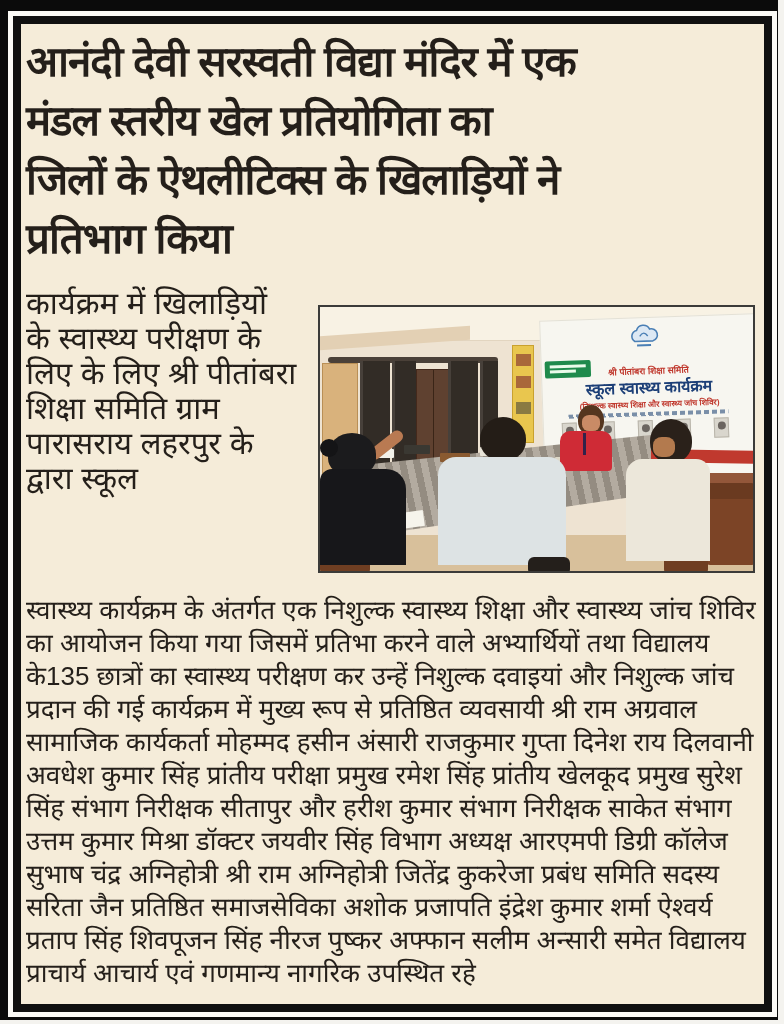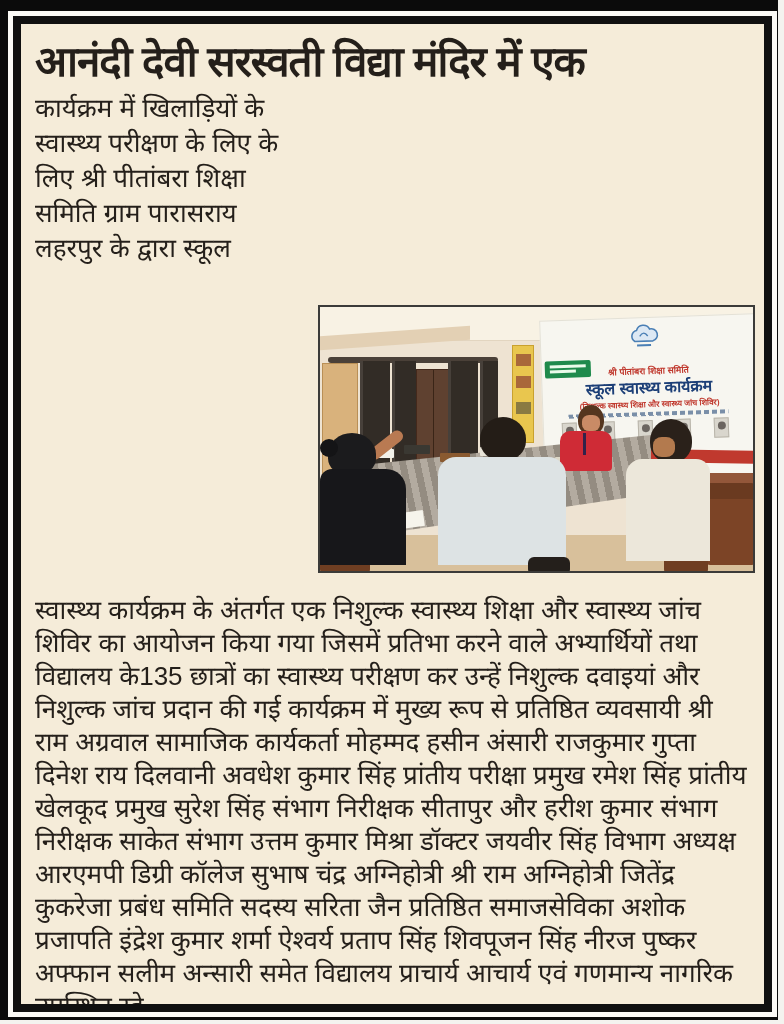--- a/index.html
+++ b/index.html
@@ -7,30 +7,30 @@
     --banner-blue:#1c3f77; --banner-red:#c0392e; --banner-green:#1f8a4c;
   }
   *{margin:0;padding:0;box-sizing:border-box;}
   html,body{width:784px;height:1024px;overflow:hidden;}
   body{font-family:"Liberation Sans","DejaVu Sans",sans-serif;background:#f4f3ef;}
   .page{position:relative;width:784px;height:1024px;background:#f4f3ef;}
   .mat{position:absolute;left:0;top:0;right:6px;bottom:4px;background:var(--mat);}
   .frame{position:absolute;left:13px;top:16px;right:12px;bottom:12px;
          background:var(--paper);border:8px solid #101010;outline:5px solid var(--ring);
          overflow:hidden;}
-  .content{position:relative;width:100%;height:100%;padding:6px 14px;color:var(--ink);border-radius:17px;}
+  .content{position:relative;width:100%;height:100%;padding:6px 5px;color:var(--ink);border-radius:17px;}
 
   
   .headline{margin-top:2px;}
   .hl-line{font-size:42px;font-weight:700;line-height:59px;letter-spacing:-1px;white-space:nowrap;}
 
   
   .top-section{min-height:562px;}
   .byline{width:272px;font-size:27px;font-weight:700;line-height:36px;margin-top:6px;}
-  .lede{width:272px;font-size:26px;line-height:35px;font-weight:500;}
+  .lede{width:272px;font-size:31px;line-height:35px;font-weight:500;margin-top:18px;}
 
   .body-text{font-size:26px;line-height:33px;font-weight:500;text-align:left;}
 
   
   .photo{position:absolute;top:281px;right:9px;width:437px;height:268px;
          border:2px solid #3b3b39;background:#eee3d2;overflow:hidden;}
   .photo *{position:absolute;}
   .ceiling{left:0;top:0;width:100%;height:34px;background:#f8f2e4;border-bottom:1px solid #e2d5c0;}
   .ceiling-shadow{left:0;top:24px;width:150px;height:14px;background:#e3d0b4;transform:skewY(-4deg);}
   .floor{left:0;bottom:0;width:100%;height:36px;background:#d8c09b;}
@@ -107,20 +107,23 @@
 <body>
 
 <div class="page">
   <div class="mat"></div>
   <div class="frame">
     <div class="content">
 
       <div class="top-section">
         <div class="headline">
             <div class="hl-line">आनंदी देवी सरस्वती विद्या मंदिर में एक</div>
+            <div class="hl-line">मंडल स्तरीय खेल प्रतियोगिता का</div>
+            <div class="hl-line">जिलों के ऐथलीटिक्स के खिलाड़ियों ने</div>
+            <div class="hl-line">प्रतिभाग किया</div>
           </div>
         <div class="lede">कार्यक्रम में खिलाड़ियों के स्वास्थ्य परीक्षण के लिए के लिए श्री पीतांबरा शिक्षा समिति ग्राम पारासराय लहरपुर के द्वारा स्कूल</div>
       </div>
 
       <div class="body-text">स्वास्थ्य कार्यक्रम के अंतर्गत एक निशुल्क स्वास्थ्य शिक्षा और स्वास्थ्य जांच शिविर का आयोजन किया गया जिसमें प्रतिभा करने वाले अभ्यार्थियों तथा विद्यालय के135 छात्रों का स्वास्थ्य परीक्षण कर उन्हें निशुल्क दवाइयां और निशुल्क जांच प्रदान की गई कार्यक्रम में मुख्य रूप से प्रतिष्ठित व्यवसायी श्री राम अग्रवाल सामाजिक कार्यकर्ता मोहम्मद हसीन अंसारी राजकुमार गुप्ता दिनेश राय दिलवानी अवधेश कुमार सिंह प्रांतीय परीक्षा प्रमुख रमेश सिंह प्रांतीय खेलकूद प्रमुख सुरेश सिंह संभाग निरीक्षक सीतापुर और हरीश कुमार संभाग निरीक्षक साकेत संभाग उत्तम कुमार मिश्रा डॉक्टर जयवीर सिंह विभाग अध्यक्ष आरएमपी डिग्री कॉलेज सुभाष चंद्र अग्निहोत्री श्री राम अग्निहोत्री जितेंद्र कुकरेजा प्रबंध समिति सदस्य सरिता जैन प्रतिष्ठित समाजसेविका अशोक प्रजापति इंद्रेश कुमार शर्मा ऐश्वर्य प्रताप सिंह शिवपूजन सिंह नीरज पुष्कर अफ्फान सलीम अन्सारी समेत विद्यालय प्राचार्य आचार्य एवं गणमान्य नागरिक उपस्थित रहे</div>
 
       <div class="photo">
         <div class="wall-right"></div>
         <div class="ceiling"></div>
         <div class="ceiling-shadow"></div>

